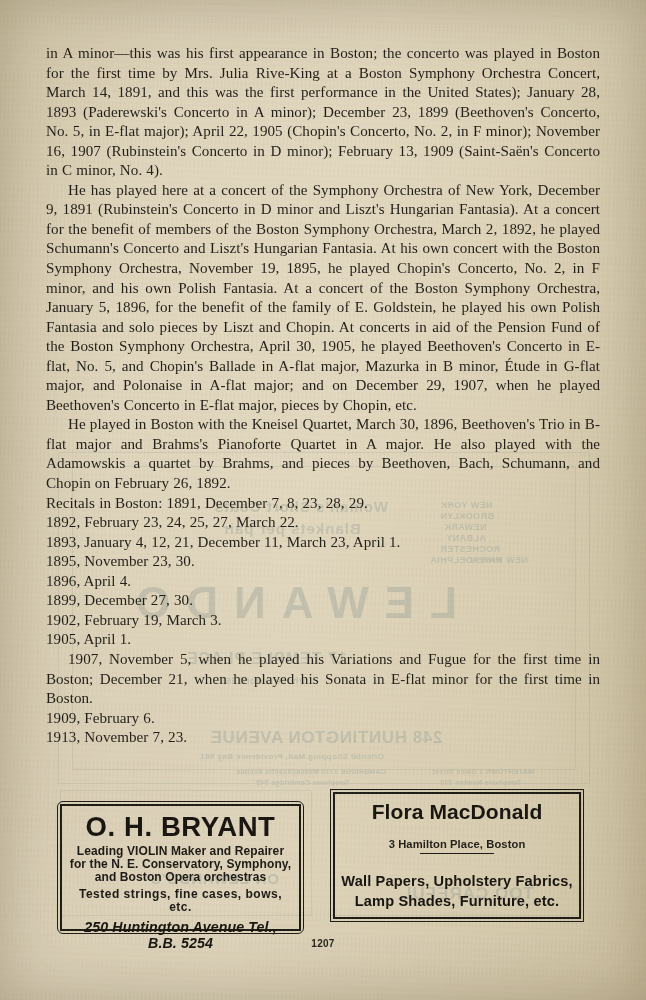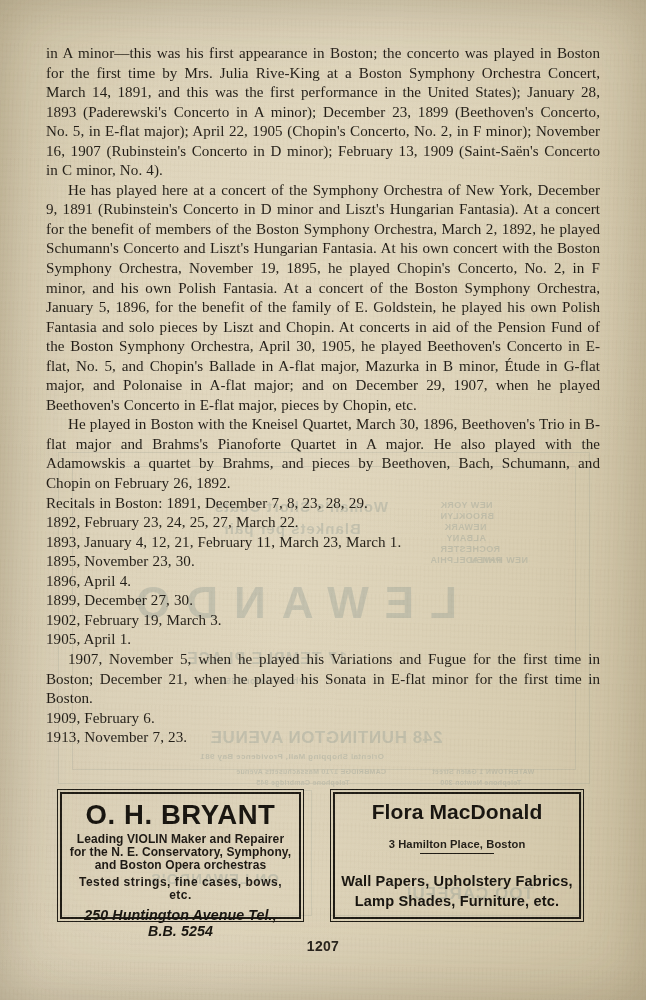--- a/index.html
+++ b/index.html
@@ -106,21 +106,21 @@
   .ad-inner {
     border: 2.5px solid #1d1a14;
     height: 100%;
     box-sizing: border-box;
     padding: 5px 6px 4px 6px;
     text-align: center;
     display: flex;
     flex-direction: column;
     justify-content: space-between;
   }
-  #ad-left  { left: 57px;  top: 0; width: 241px; height: 127px; }
+  #ad-left  { left: 57px;  top: 12px; width: 241px; height: 127px; border-radius: 6px; }
   #ad-right { left: 330px; top: 0; width: 248px; height: 127px; }
 
   .ad-title {
     font-family: "Liberation Sans", sans-serif;
     font-weight: bold;
     color: #16130e;
     line-height: 1;
   }
   #ad-left .ad-title {
     font-size: 27.5px;
@@ -177,21 +177,21 @@
   
   .folio {
     position: absolute;
     left: 0;
     top: 938px;
     width: 646px;
     text-align: center;
     z-index: 4;
     font-family: "Liberation Sans", sans-serif;
     font-weight: bold;
-    font-size: 14px;
+    font-size: 10px;
     letter-spacing: 0.3px;
     color: #26221b;
   }
 </style>
 </head>
 <body>
 
 <div id="page">
 
   <div class="bleed-layer">
@@ -223,21 +223,21 @@
       </div>
   </div>
 
   <div class="textblock">
     <p class="">in A minor—this was his first appearance in Boston; the concerto was played in Boston for the first time by Mrs. Julia Rive-King at a Boston Symphony Orchestra Concert, March 14, 1891, and this was the first performance in the United States); January 28, 1893 (Paderewski's Concerto in A minor); December 23, 1899 (Beethoven's Concerto, No. 5, in E-flat major); April 22, 1905 (Chopin's Concerto, No. 2, in F minor); November 16, 1907 (Rubinstein's Concerto in D minor); February 13, 1909 (Saint-Saën's Concerto in C minor, No. 4).</p>
     <p class="ind">He has played here at a concert of the Symphony Orchestra of New York, December 9, 1891 (Rubinstein's Concerto in D minor and Liszt's Hungarian Fantasia).   At a concert for the benefit of members of the Boston Symphony Orchestra, March 2, 1892, he played Schumann's Concerto and Liszt's Hungarian Fantasia.   At his own concert with the Boston Symphony Orchestra, November 19, 1895, he played Chopin's Concerto, No. 2, in F minor, and his own Polish Fantasia.   At a concert of the Boston Symphony Orchestra, January 5, 1896, for the benefit of the family of E. Goldstein, he played his own Polish Fantasia and solo pieces by Liszt and Chopin.   At concerts in aid of the Pension Fund of the Boston Symphony Orchestra, April 30, 1905, he played Beethoven's Concerto in E-flat, No. 5, and Chopin's Ballade in A-flat major, Mazurka in B minor, Étude in G-flat major, and Polonaise in A-flat major;  and on December 29, 1907, when he played Beethoven's Concerto in E-flat major, pieces by Chopin, etc.</p>
     <p class="ind">He played in Boston with the Kneisel Quartet, March 30, 1896, Beethoven's Trio in B-flat major and Brahms's Pianoforte Quartet in A major.   He also played with the Adamowskis a quartet by Brahms, and pieces by Beethoven, Bach, Schumann, and Chopin on February 26, 1892.</p>
 
     <p class="rec-line">Recitals in Boston:  1891, December 7, 8, 23, 28, 29.</p>
     <p class="rec-line">1892, February 23, 24, 25, 27, March 22.</p>
-    <p class="rec-line">1893, January 4, 12, 21, February 11, March 23, March 1.</p>
+    <p class="rec-line">1893, January 4, 12, 21, December 11, March 23, April 1.</p>
     <p class="rec-line">1895, November 23, 30.</p>
     <p class="rec-line">1896, April 4.</p>
     <p class="rec-line">1899, December 27, 30.</p>
     <p class="rec-line">1902, February 19, March 3.</p>
     <p class="rec-line">1905, April 1.</p>
 
     <p class="ind">1907, November 5, when he played his Variations and Fugue for the first time in Boston;  December 21, when he played his Sonata in E-flat minor for the first time in Boston.</p>
 
     <p class="rec-line">1909, February 6.</p>
     <p class="rec-line">1913, November 7, 23.</p>

